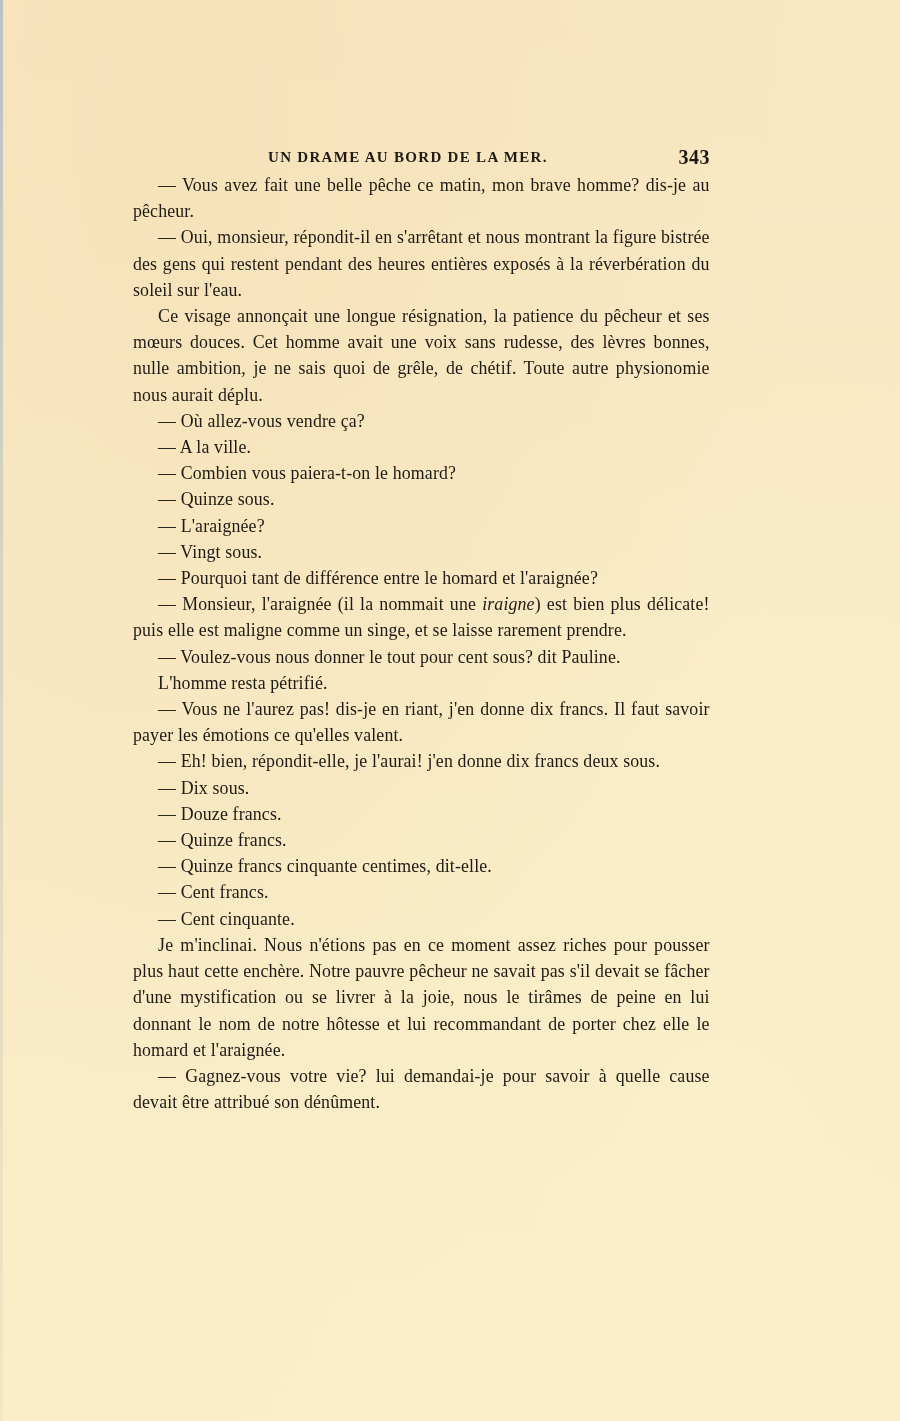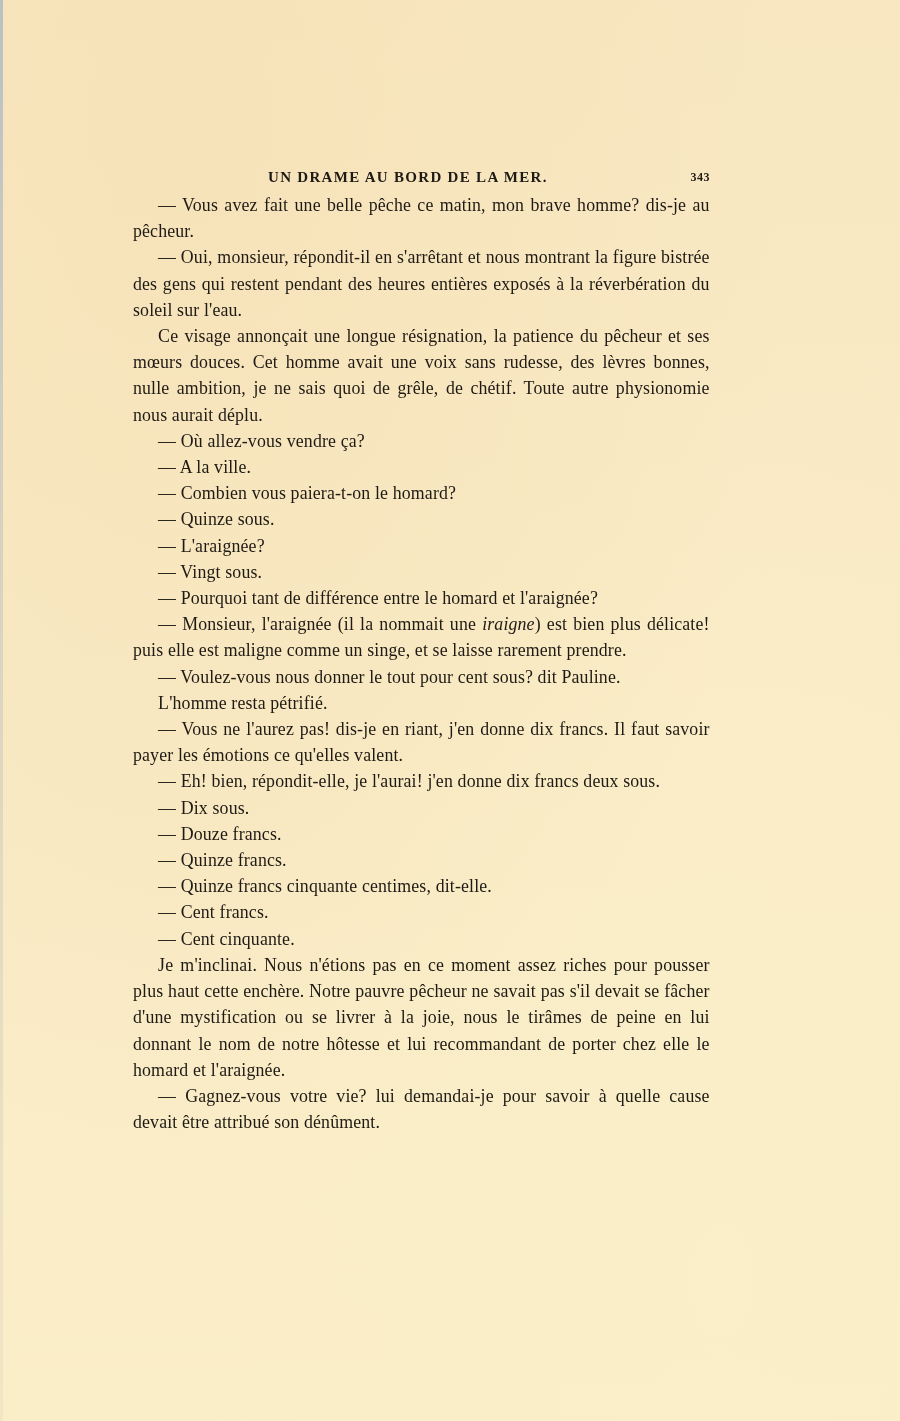--- a/index.html
+++ b/index.html
@@ -23,40 +23,39 @@
     position: absolute;
     left: 0; top: 0;
     width: 3px; height: 1421px;
     background: linear-gradient(180deg, #b9c1c4 0%, #d8d3c0 40%, #f2e6c4 100%);
   }
   .page {
     position: absolute;
     left: 133px;
     top: 142px;
     width: 577px;
-    margin-top: 20px;
   }
   .running-head {
     position: relative;
     height: 30px;
     font-size: 15px;
     font-weight: bold;
     letter-spacing: 1.3px;
     line-height: 30px;
   }
   .running-head .title {
     position: absolute;
     left: 135px;
     top: 0;
   }
   .running-head .folio {
     position: absolute;
     right: 0;
     top: 0;
-    font-size: 12px;
+    font-size: 20px;
     letter-spacing: 0.5px;
   }
   .body-text {
     font-size: 19.2px;
     line-height: 26.2px;
     text-align: justify;
     letter-spacing: 0.15px;
     transform: scaleX(0.93);
     transform-origin: 0 0;
     width: 620px;

